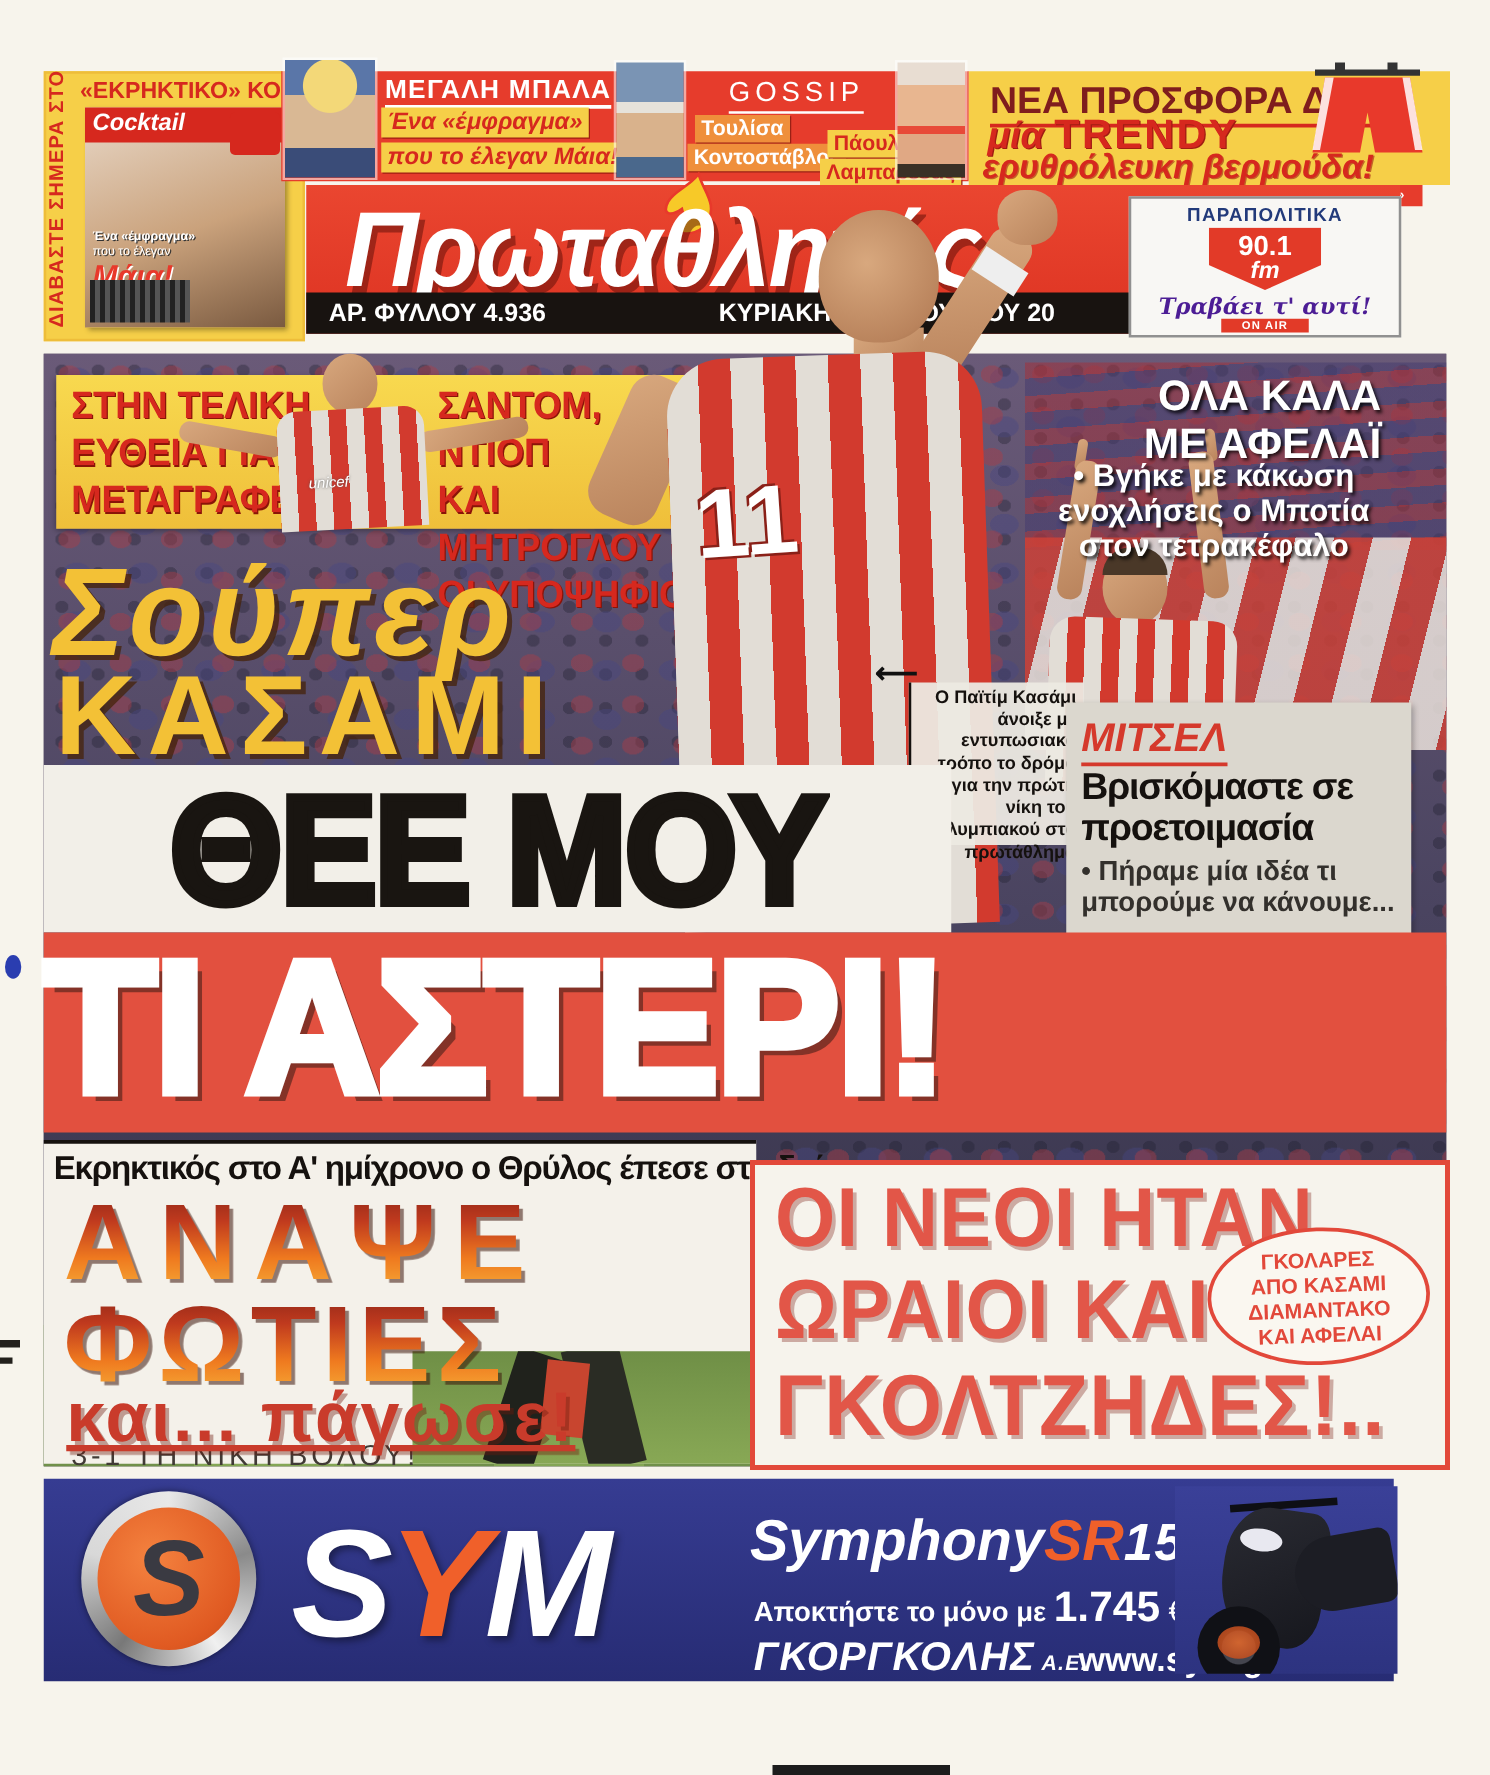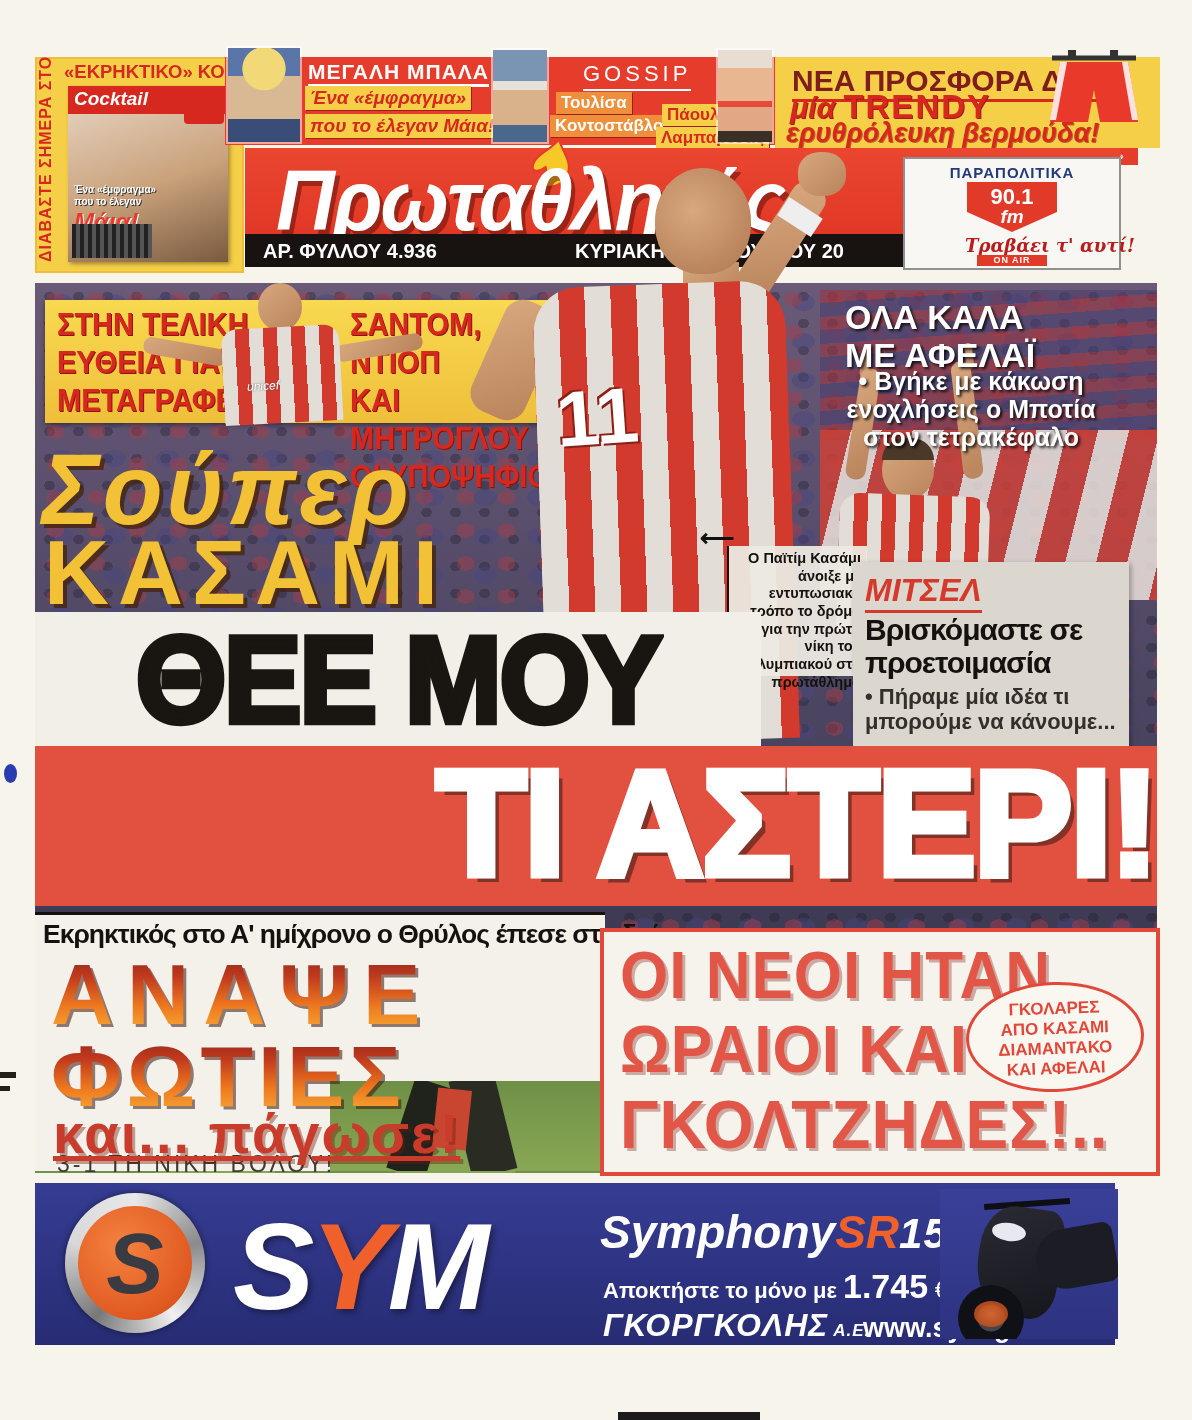--- a/index.html
+++ b/index.html
@@ -11,21 +11,21 @@
   
   .tl-promo{left:35px;top:57px;width:205px;height:212px;background:#f6cf48;border:2px solid #eebd3a;}
   .tl-vert{left:37px;top:72px;width:26px;height:190px;writing-mode:vertical-rl;transform:rotate(180deg);
            color:#d6281e;font-weight:bold;font-size:16px;letter-spacing:1px;}
   .tl-title{left:64px;top:61px;width:175px;color:#d6281e;font-weight:bold;font-size:18.5px;}
   .tl-cover{left:68px;top:86px;width:160px;height:176px;background:linear-gradient(160deg,#e8d8c8,#caa27c 55%,#7a5a40);box-shadow:2px 2px 4px rgba(0,0,0,.35);}
   .tl-cover-bar{left:0;top:0;width:100%;height:28px;background:#d6281e;}
   .tl-cover-logo{left:6px;top:2px;color:#fff;font-weight:bold;font-style:italic;font-size:19px;}
   .tl-stamp{right:4px;top:4px;width:40px;height:34px;background:#d6281e;border-radius:4px;}
   .tl-cov-l1{left:6px;top:98px;color:#fff;font-size:10px;font-weight:bold;text-shadow:1px 1px 0 #333;}
-  .tl-cov-l2{left:6px;top:110px;color:#fff;font-size:10px;font-weight:bold;text-shadow:1px 1px 0 #333;}
+  .tl-cov-l2{left:6px;top:110px;color:#fff;font-size:10px;font-weight:normal;text-shadow:1px 1px 0 #333;}
   .tl-cov-maia{left:6px;top:122px;color:#e8392b;font-weight:bold;font-style:italic;font-size:24px;text-shadow:1px 1px 0 #fff;}
   .tl-cov-strip{left:4px;bottom:4px;width:80px;height:34px;background:repeating-linear-gradient(90deg,#222 0 4px,#555 4px 8px);}
 
   
   .strip{left:225px;top:57px;width:550px;height:88px;background:#e63c2c;}
   .photo{box-shadow:0 0 0 2px rgba(255,255,255,.55);}
   .ph-blonde{left:228px;top:48px;width:72px;height:94px;background:
       radial-gradient(circle at 50% 22%,#f3d878 0 26%,transparent 27%),
       linear-gradient(180deg,#5a76a8 0 30%,#d9b894 30% 75%,#3a4c78 75%);}
   .chip-big-ball{left:308px;top:60px;color:#fff;font-weight:bold;font-size:21px;border-bottom:3px solid #fff;letter-spacing:1px;}
@@ -62,21 +62,21 @@
              text-shadow:4px 5px 0 rgba(90,12,6,.5);transform:scaleY(1.04);transform-origin:left top;}
   .flame{left:520px;top:136px;width:62px;height:56px;}
 
   
   .radio{left:903px;top:157px;width:214px;height:109px;background:#f8f7f4;border:2px solid #909090;}
   .radio-brand{left:0;top:5px;width:100%;text-align:center;color:#223a7a;font-weight:bold;font-size:15px;letter-spacing:1px;}
   .radio-shield{left:62px;top:23px;width:90px;height:50px;background:#e23a28;
       clip-path:polygon(0 0,100% 0,100% 60%,50% 100%,0 60%);text-align:center;}
   .radio-freq{display:block;color:#fff;font-weight:bold;font-size:22px;line-height:30px;}
   .radio-fm{display:block;color:#fff;font-style:italic;font-weight:bold;font-size:19px;line-height:10px;}
-  .radio-slogan{left:0;top:76px;width:100%;text-align:center;color:#b91c1c;font-weight:bold;font-style:italic;font-size:18px;font-family:"DejaVu Serif",serif;padding-left:38px;}
+  .radio-slogan{left:0;top:76px;width:100%;text-align:center;color:#4c1d95;font-weight:bold;font-style:italic;font-size:18px;font-family:"DejaVu Serif",serif;}
   .radio-onair{left:72px;top:96px;width:70px;height:11px;background:#e23a28;color:#fff;font-weight:bold;font-size:9px;text-align:center;line-height:11px;letter-spacing:1px;}
 
   
   .hero{left:35px;top:283px;width:1122px;height:890px;
     background-color:#584e66;
     background-image:
       radial-gradient(rgba(170,60,70,.45) 30%,transparent 31%),
       radial-gradient(rgba(70,70,130,.42) 30%,transparent 31%),
       radial-gradient(rgba(30,30,45,.35) 25%,transparent 26%),
       linear-gradient(180deg,#6a5a78,#4a4460 50%,#3c3850 78%,#5a6a4a 92%);
@@ -99,21 +99,21 @@
   .p1-sponsor{left:212px;top:96px;color:#fff;font-size:12px;font-style:italic;transform:rotate(-3deg);text-shadow:0 0 2px #555;}
   
   .p2-arm-l{left:818px;top:85px;width:20px;height:112px;border-radius:9px;transform:rotate(9deg);}
   .p2-arm-r{left:922px;top:78px;width:20px;height:118px;border-radius:9px;transform:rotate(-7deg);}
   .p2-fing-l{left:826px;top:68px;width:8px;height:26px;border-radius:4px;transform:rotate(9deg);}
   .p2-fing-r{left:930px;top:60px;width:8px;height:26px;border-radius:4px;transform:rotate(-7deg);}
   .p2-head{left:847px;top:157px;width:52px;height:60px;border-radius:50%;}
   .p2-hair{left:847px;top:155px;width:52px;height:22px;border-radius:26px 26px 0 0;background:#4a3828;}
   .p2-torso{left:803px;top:212px;width:150px;height:140px;border-radius:20px 20px 0 0;transform:rotate(2deg);}
 
-  .olakala{left:810px;top:15px;width:260px;text-align:left;color:#fff;font-weight:bold;font-size:34px;line-height:38px;
+  .olakala{left:810px;top:15px;width:260px;text-align:right;color:#fff;font-weight:bold;font-size:34px;line-height:38px;
            text-shadow:2px 2px 3px rgba(0,0,0,.8);}
   .olakala-b{left:800px;top:84px;width:272px;text-align:center;color:#fff;font-weight:bold;font-size:25px;line-height:28px;
            text-shadow:2px 2px 3px rgba(0,0,0,.85);}
 
   
   .mp-head{left:655px;top:168px;width:96px;height:106px;border-radius:50% 50% 46% 46%;z-index:5;
            background:radial-gradient(circle at 40% 40%,#d8a87e,#b9835c 75%,#9a6a48);}
   .mp-neck{left:683px;top:262px;width:56px;height:34px;z-index:5;}
   .mp-arm{left:762px;top:176px;width:36px;height:132px;border-radius:14px;transform:rotate(33deg);z-index:5;}
   .mp-band{left:780px;top:206px;width:40px;height:22px;background:#eee;transform:rotate(33deg);z-index:5;}
@@ -139,21 +139,21 @@
   
   .mitsel{left:853px;top:562px;width:252px;height:185px;background:#dbd7ce;z-index:6;padding:10px 12px;box-shadow:2px 2px 5px rgba(0,0,0,.3);}
   .mit-title{color:#d5392c;font-weight:bold;font-style:italic;font-size:32px;border-bottom:3px solid #d5392c;display:inline-block;padding-bottom:1px;}
   .mit-l{color:#15110e;font-weight:bold;font-size:30px;line-height:33px;letter-spacing:-1px;}
   .mit-b{color:#33302c;font-weight:bold;font-size:22px;line-height:25px;margin-top:5px;}
 
   
   .band1{left:35px;top:612px;width:726px;height:134px;background:#f2efe8;z-index:7;text-align:center;}
   .band1 span{display:inline-block;color:#191511;font-weight:bold;font-size:116px;line-height:128px;letter-spacing:-2px;
               -webkit-text-stroke:6px #191511;transform:scaleY(1.06);transform-origin:center top;}
-  .band2{left:35px;top:746px;width:1122px;height:160px;background:#e2503f;z-index:7;text-align:right;}
+  .band2{left:35px;top:746px;width:1122px;height:160px;background:#e2503f;z-index:7;text-align:left;}
   .band2 span{display:inline-block;color:#fff;font-weight:bold;font-size:148px;line-height:150px;letter-spacing:-2px;
               -webkit-text-stroke:7px #fff;text-shadow:7px 7px 0 rgba(55,25,20,.55);transform:scaleY(1.02);transform-origin:center top;}
 
   
   .mblock{left:35px;top:912px;width:570px;height:256px;background:#f4f1ea;z-index:7;border-top:3px solid #15110e;}
   .m-kick{left:8px;top:4px;color:#15110e;font-weight:bold;font-size:26.5px;letter-spacing:-1px;}
   .legs{left:295px;top:166px;width:275px;height:90px;background:linear-gradient(180deg,#6f8f46,#88a855);overflow:hidden;}
   .leg1{position:absolute;left:70px;top:0px;width:40px;height:95px;background:#20221c;transform:rotate(18deg);}
   .leg2{position:absolute;left:130px;top:-6px;width:46px;height:100px;background:#2a2c24;transform:rotate(-14deg);}
   .leg3{position:absolute;left:105px;top:8px;width:34px;height:60px;background:#c8452f;transform:rotate(6deg);}

